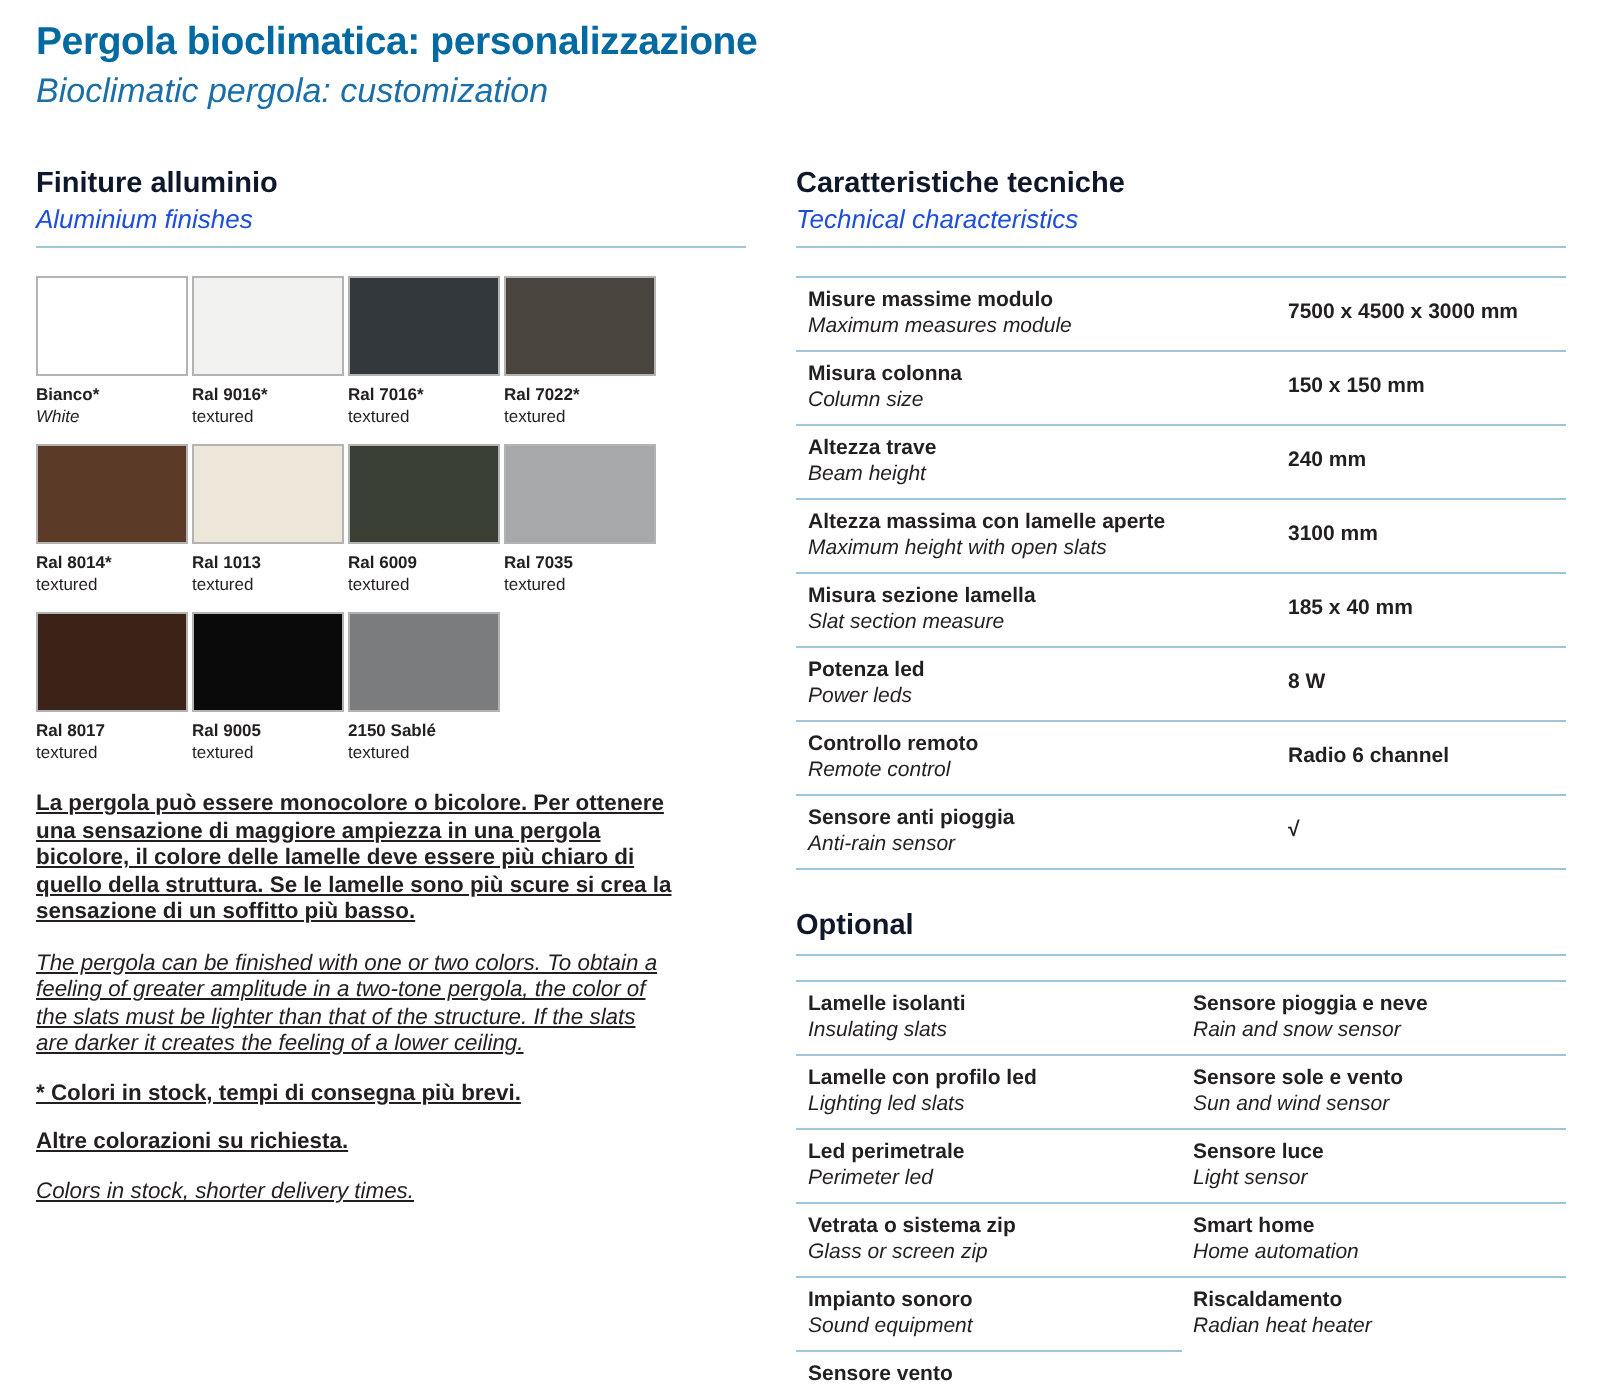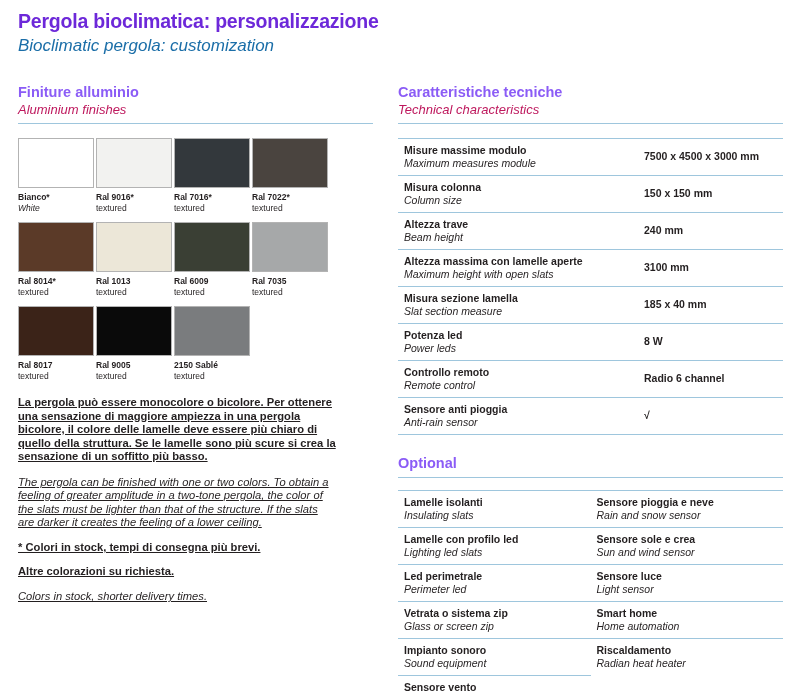--- a/index.html
+++ b/index.html
@@ -27,48 +27,48 @@
   .header {
     position: absolute;
     left: 18px;
     top: 10px;
     width: 560px;
   }
   .header h1 {
     margin: 0;
     font-size: 19.5px;
     font-weight: bold;
-    color: #6d28d9;
+    color: #0369a1;
     letter-spacing: -0.2px;
   }
   .header h2 {
     margin: 3px 0 0 0;
     font-size: 17px;
     font-weight: normal;
     font-style: italic;
     color: #1b6ea8;
   }
 
   
   .left-col {
     position: absolute;
     left: 18px;
     top: 84px;
     width: 355px;
   }
   .sec-title {
     font-size: 14.5px;
     font-weight: bold;
-    color: #8b5cf6;
+    color: #0f172a;
     margin: 0;
   }
   .sec-sub {
     font-size: 13px;
     font-style: italic;
-    color: #be185d;
+    color: #1d4ed8;
     margin: 2px 0 0 0;
   }
   .rule {
     border-top: 1px solid #9ec6dd;
     margin-top: 6px;
     width: 100%;
   }
 
   .swatch-grid {
     margin-top: 14px;
@@ -387,21 +387,21 @@
               <span class="it">Sensore pioggia e neve</span>
               <span class="en">Rain and snow sensor</span>
             </td>
           </tr>
           <tr>
             <td class="filled">
               <span class="it">Lamelle con profilo led</span>
               <span class="en">Lighting led slats</span>
             </td>
             <td class="filled">
-              <span class="it">Sensore sole e crea</span>
+              <span class="it">Sensore sole e vento</span>
               <span class="en">Sun and wind sensor</span>
             </td>
           </tr>
           <tr>
             <td class="filled">
               <span class="it">Led perimetrale</span>
               <span class="en">Perimeter led</span>
             </td>
             <td class="filled">
               <span class="it">Sensore luce</span>

